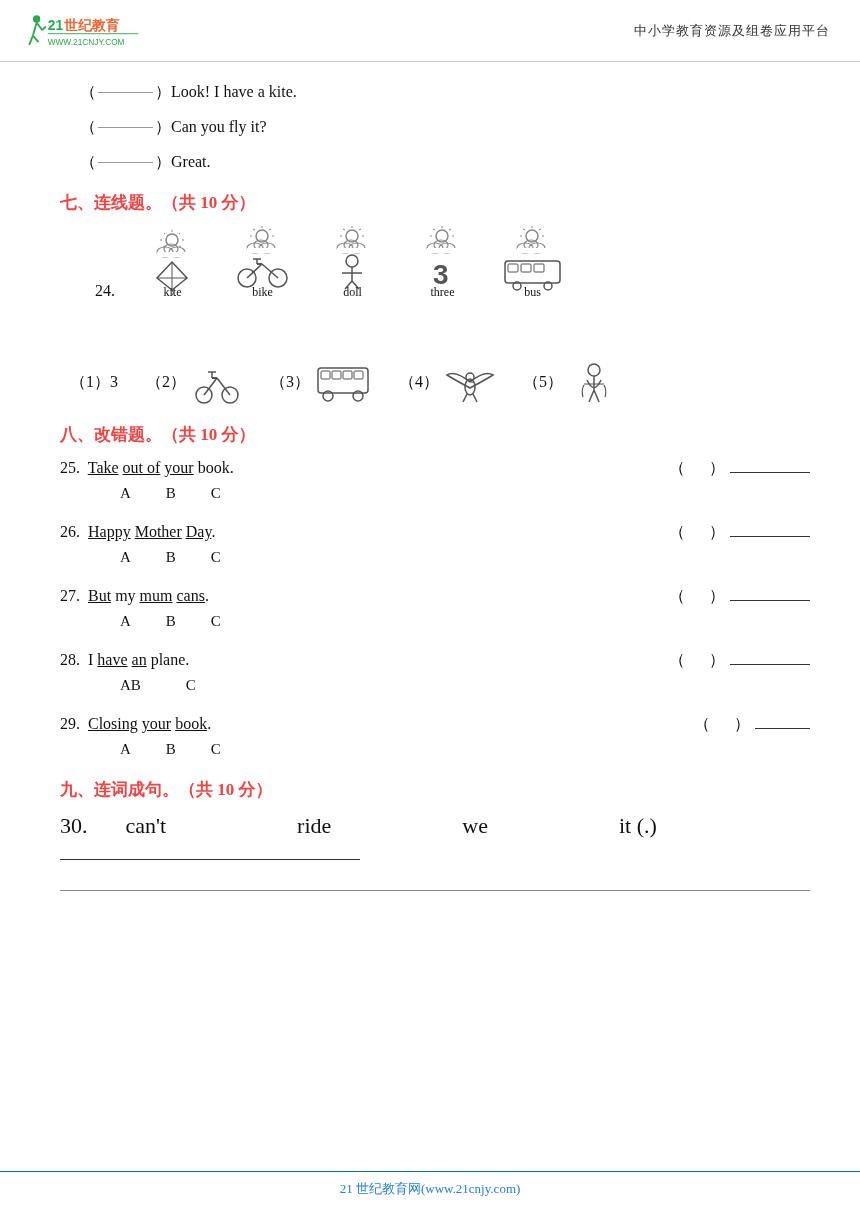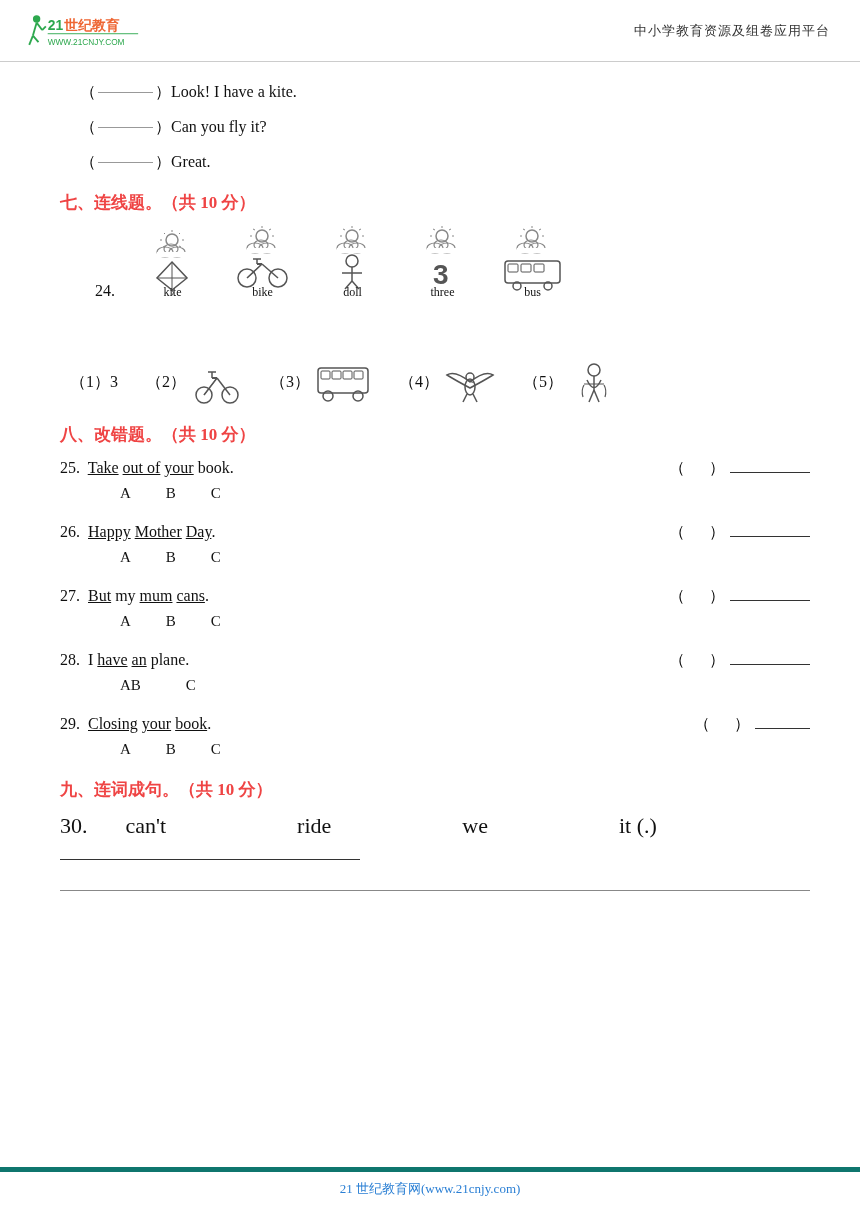--- a/index.html
+++ b/index.html
@@ -138,21 +138,21 @@
     }
 
     
     .footer {
       position: absolute;
       bottom: 18px;
       left: 0; right: 0;
       text-align: center;
       font-size: 13px;
       color: #2a7fd4;
-      border-top: 5px solid #0f766e;
+      border-top: 1px solid #0f766e;
       padding-top: 8px;
     }
   </style>
 </head>
 <body>
 
 <div class="header">
   <div class="logo-area">
 
     <svg class="logo-svg" viewBox="0 0 130 45" xmlns="http://www.w3.org/2000/svg">

